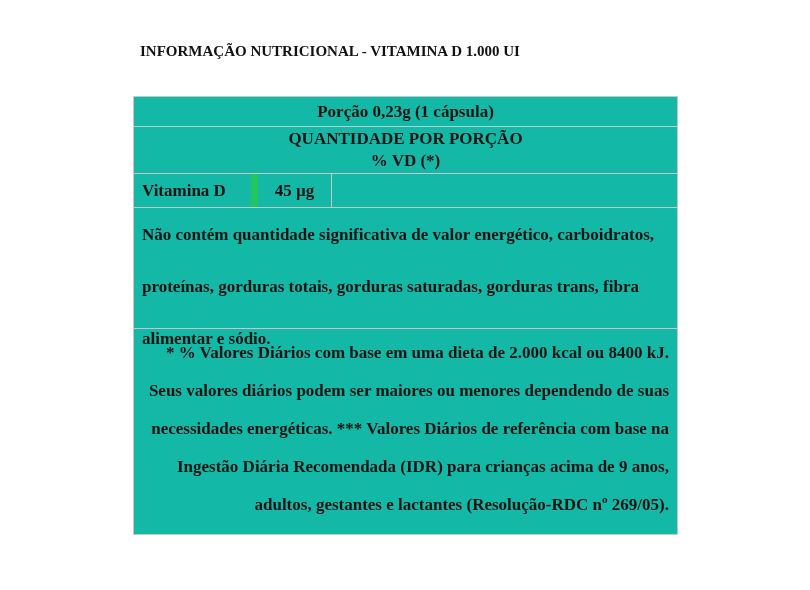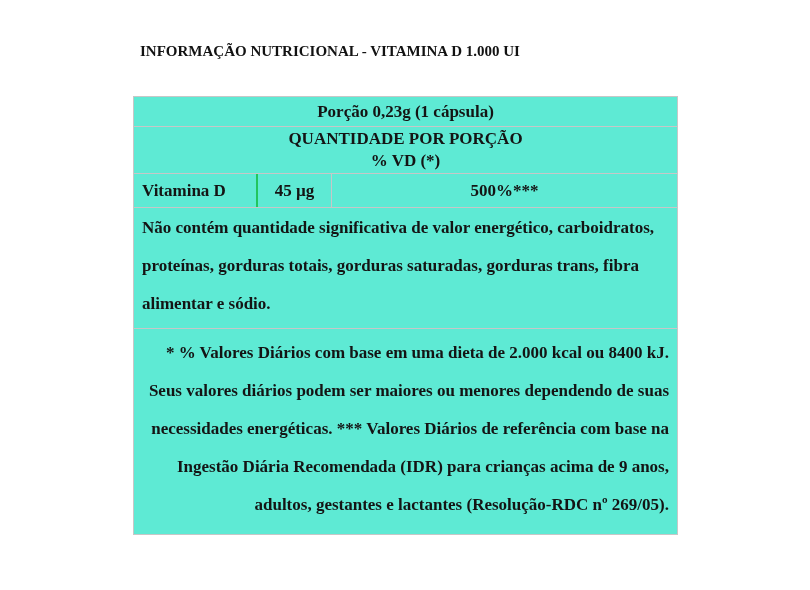--- a/index.html
+++ b/index.html
@@ -19,21 +19,21 @@
     white-space: nowrap;
     color: #121212;
   }
   .nutri-table {
     position: absolute;
     left: 133px;
     top: 96px;
     width: 545px;
     height: 439px;
     border: 1px solid #c7c7c7;
-    background: #5eead4;
+    background: #14b8a6;
     display: flex;
     flex-direction: column;
     font-size: 17px;
     font-weight: bold;
   }
   .row { width: 100%; }
   .row + .row { border-top: 1px solid #c7c7c7; }
   .row-serving {
     height: 29px;
     display: flex;
@@ -55,36 +55,36 @@
     display: flex;
     align-items: stretch;
   }
   .cell {
     display: flex;
     align-items: center;
   }
   .cell-name {
     width: 124px;
     padding-left: 8px;
-    border-right: 2px solid #22c55e;
+    border-right: 7px solid #22c55e;
     justify-content: flex-start;
   }
   .cell-amount {
     width: 74px;
     border-right: 1px solid #c7c7c7;
     justify-content: center;
   }
   .cell-vd {
     flex: 1;
     justify-content: center;
   }
   .row-nosig {
     height: 121px;
     padding: 1px 8px 0 8px;
-    line-height: 38px;
+    line-height: 52px;
     text-align: left;
   }
   .row-footnote {
     flex: 1;
     padding: 5px 8px 0 8px;
     line-height: 38px;
     text-align: right;
   }
 </style>
 </head>
@@ -103,22 +103,19 @@
     <span>% VD (*)</span>
   </div>
 
   <div class="row row-nutrient">
     <div class="cell cell-name">
       <span>Vitamina D</span>
     </div>
     <div class="cell cell-amount">
       <span>45 µg</span>
     </div>
-    <div class="cell cell-vd">
-      <span>500%***</span>
-    </div>
   </div>
 
   <div class="row row-nosig">Não contém quantidade significativa de valor energético, carboidratos, proteínas, gorduras totais, gorduras saturadas, gorduras trans, fibra alimentar e sódio.</div>
 
   <div class="row row-footnote">* % Valores Diários com base em uma dieta de 2.000 kcal ou 8400 kJ. Seus valores diários podem ser maiores ou menores dependendo de suas necessidades energéticas. *** Valores Diários de referência com base na Ingestão Diária Recomendada (IDR) para crianças acima de 9 anos, adultos, gestantes e lactantes (Resolução-RDC nº 269/05).</div>
 
 </div>
 
 </body></html>

